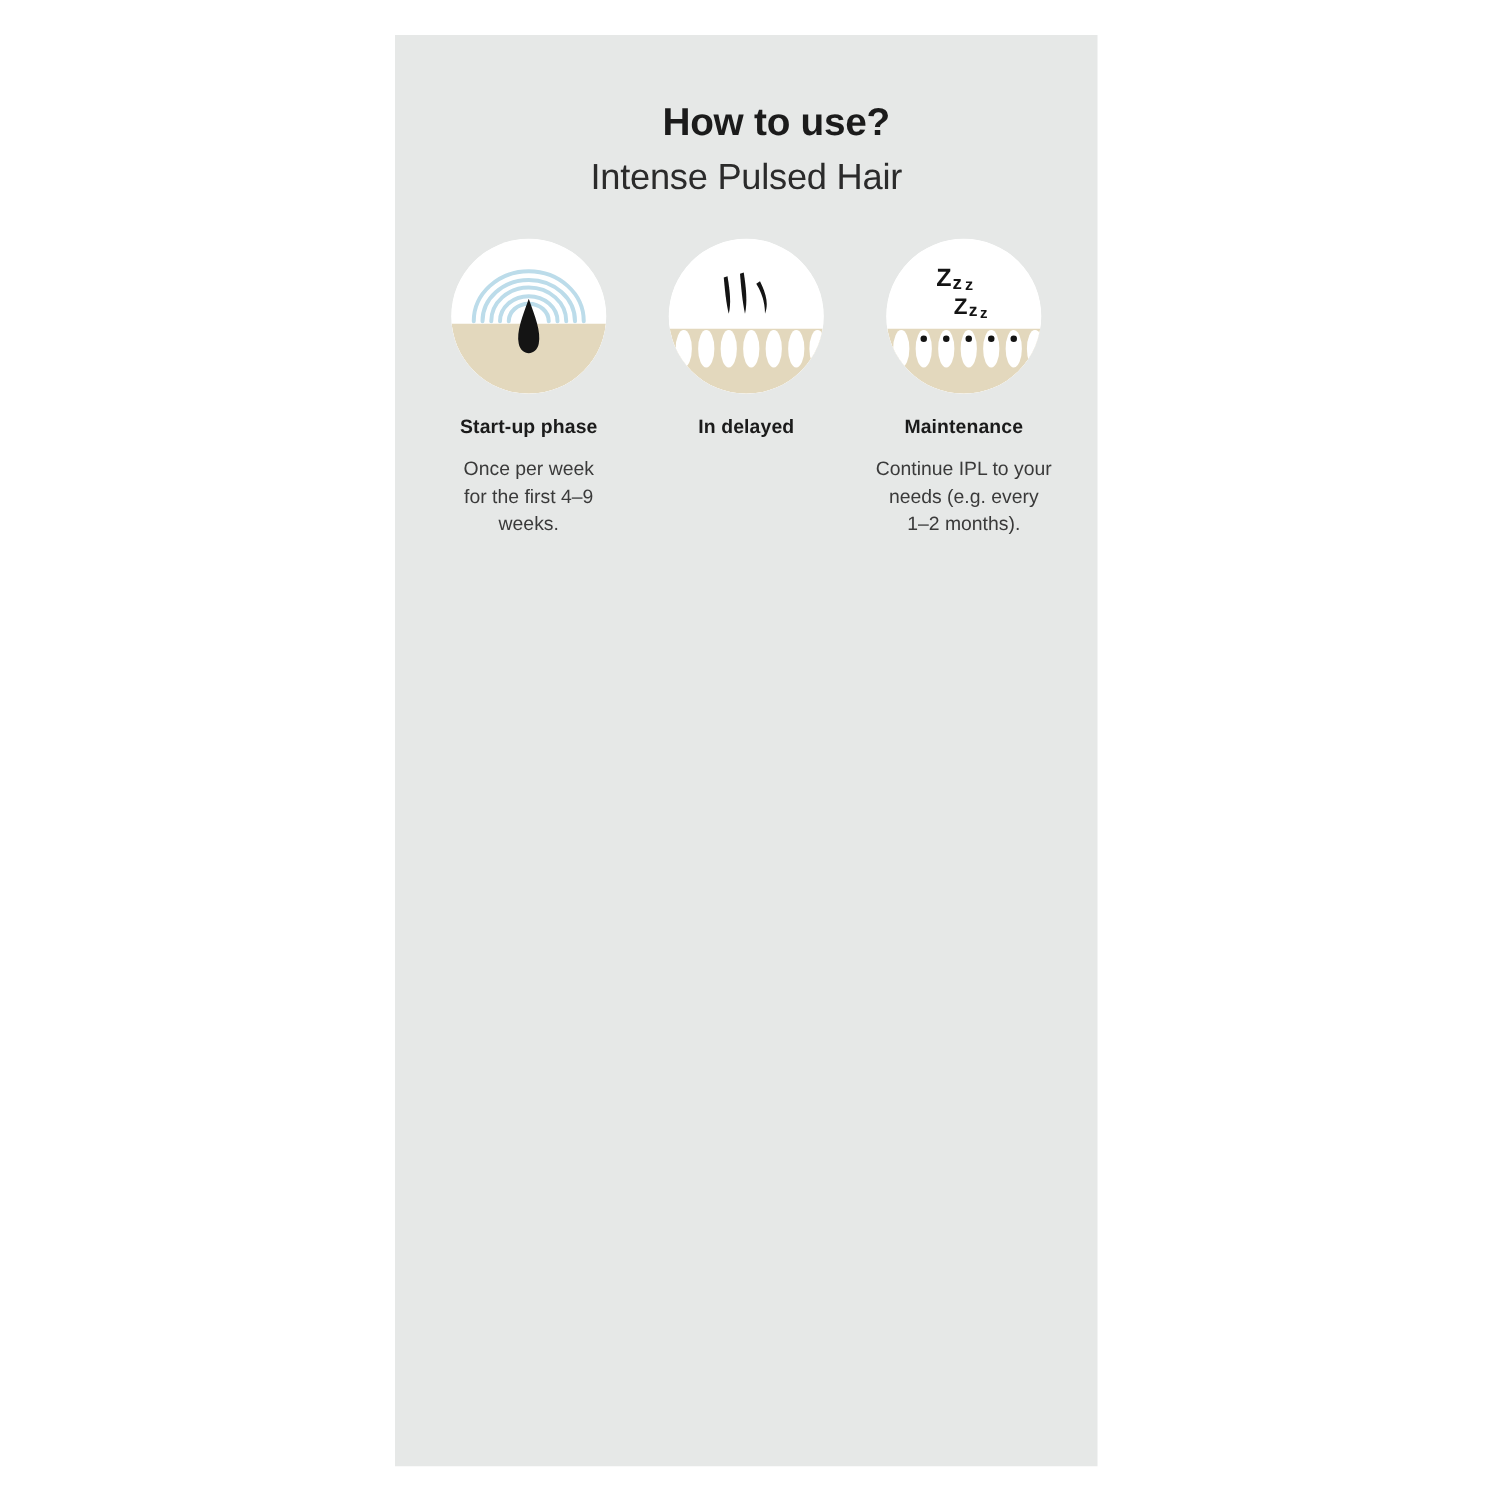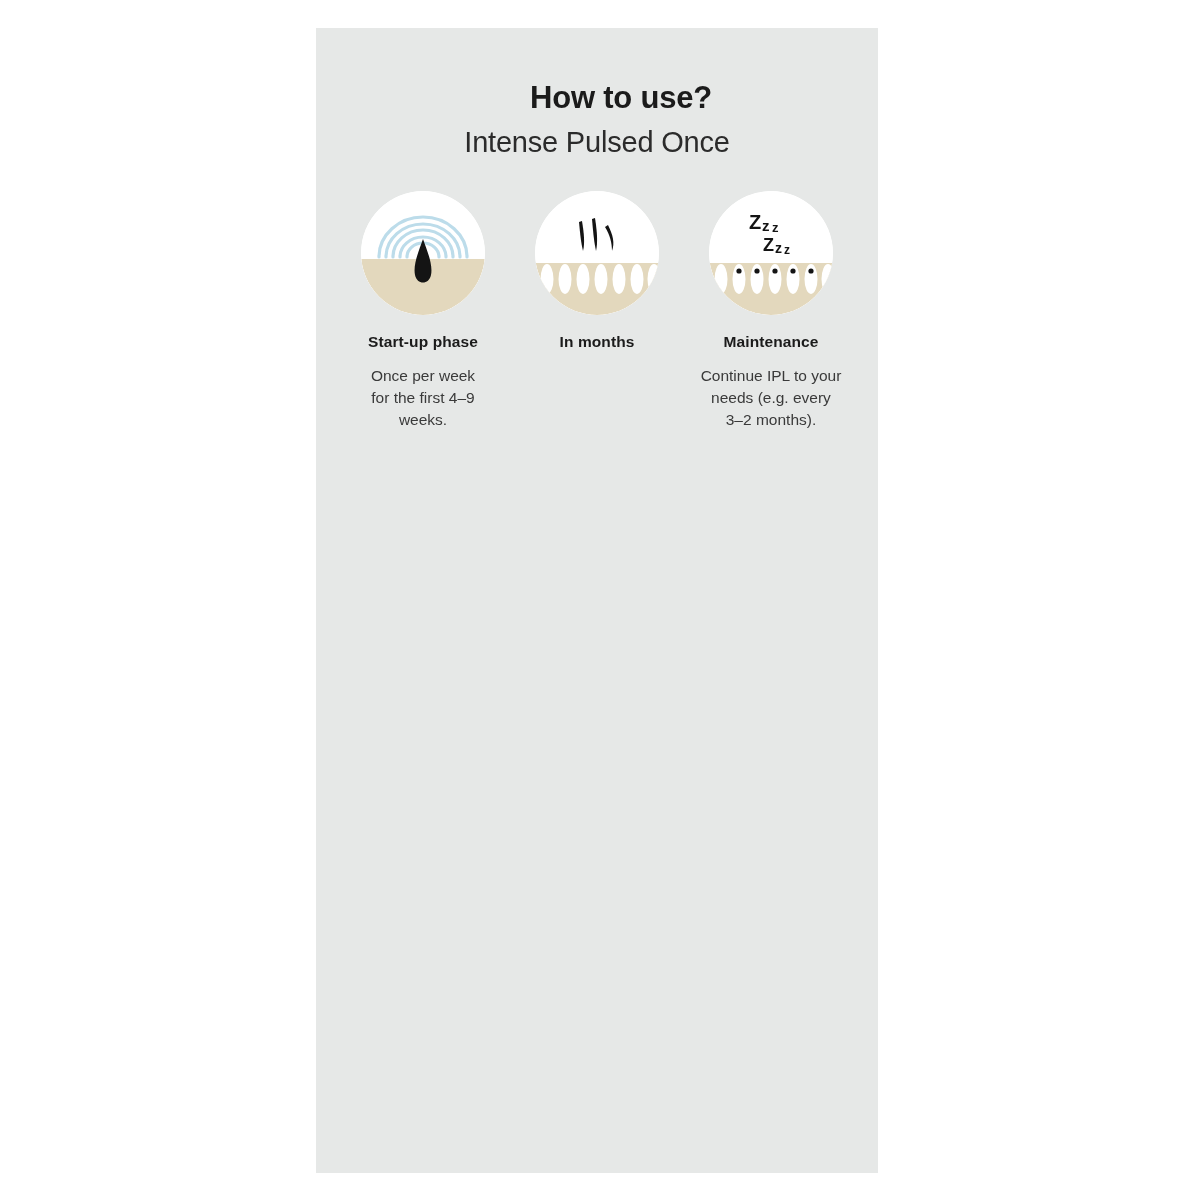--- a/index.html
+++ b/index.html
@@ -93,21 +93,21 @@
     white-space: pre-line;
   }
 </style>
 </head>
 <body>
 
 <div id="panel">
   <div id="content">
 
     <div class="title">How to use?</div>
-    <div class="subtitle">Intense Pulsed Once</div>
+    <div class="subtitle">Intense Pulsed Hair</div>
 
     <div class="steps">
 
       <div class="step">
         <div class="icon-circle">
           <svg width="124" height="124" viewBox="0 0 124 124" aria-hidden="true">
             <defs>
               <clipPath id="clipA">
                   <circle cx="62" cy="62" r="62"></circle>
                 </clipPath>
@@ -156,21 +156,21 @@
                 <ellipse cx="102" cy="88" rx="6.5" ry="15"></ellipse>
                 <ellipse cx="119" cy="88" rx="6.5" ry="15"></ellipse>
               </g>
 
               <path d="M47 30 C49 42 50 52 48 60 C46 52 45 42 44 31 Z" fill="#141414"></path>
               <path d="M60 27 C62 40 63 51 61 60 C59 51 58 40 57 28 Z" fill="#141414"></path>
               <path d="M73 34 C78 44 80 52 77 60 C77 52 75 44 70 36 Z" fill="#141414"></path>
             </g>
           </svg>
         </div>
-        <div class="step-label">In months</div>
+        <div class="step-label">In delayed</div>
       </div>
 
       <div class="step">
         <div class="icon-circle">
           <svg width="124" height="124" viewBox="0 0 124 124" aria-hidden="true">
             <defs>
               <clipPath id="clipC">
                   <circle cx="62" cy="62" r="62"></circle>
                 </clipPath>
             </defs>
@@ -200,18 +200,18 @@
               <text x="63" y="41" font-family="Liberation Sans, sans-serif" font-size="13" font-weight="bold" fill="#141414">z</text>
               <text x="54" y="60" font-family="Liberation Sans, sans-serif" font-size="18" font-weight="bold" fill="#141414">Z</text>
               <text x="66" y="62" font-family="Liberation Sans, sans-serif" font-size="14" font-weight="bold" fill="#141414">z</text>
               <text x="75" y="63" font-family="Liberation Sans, sans-serif" font-size="12" font-weight="bold" fill="#141414">z</text>
             </g>
           </svg>
         </div>
         <div class="step-label">Maintenance</div>
         <div class="step-desc">Continue IPL to your
 needs (e.g. every
-3–2 months).</div>
+1–2 months).</div>
       </div>
 
     </div>
   </div>
 </div>
 
 </body></html>

